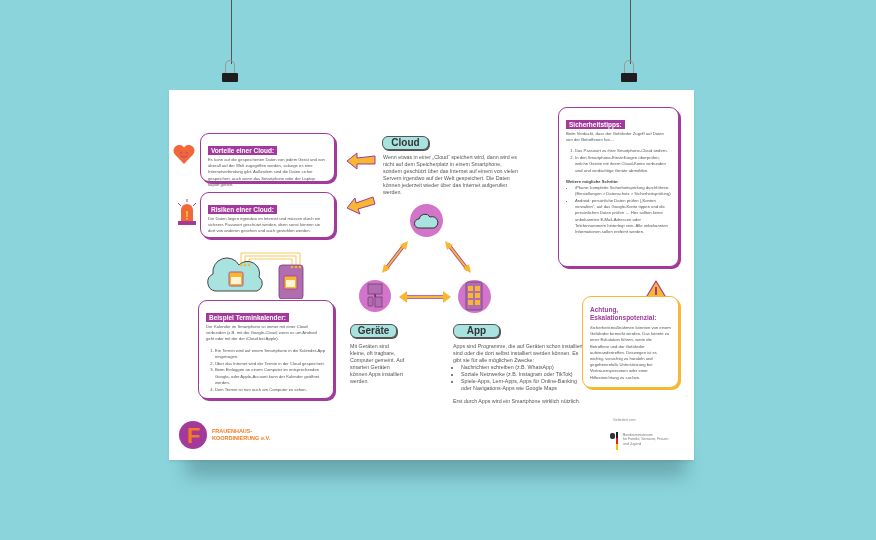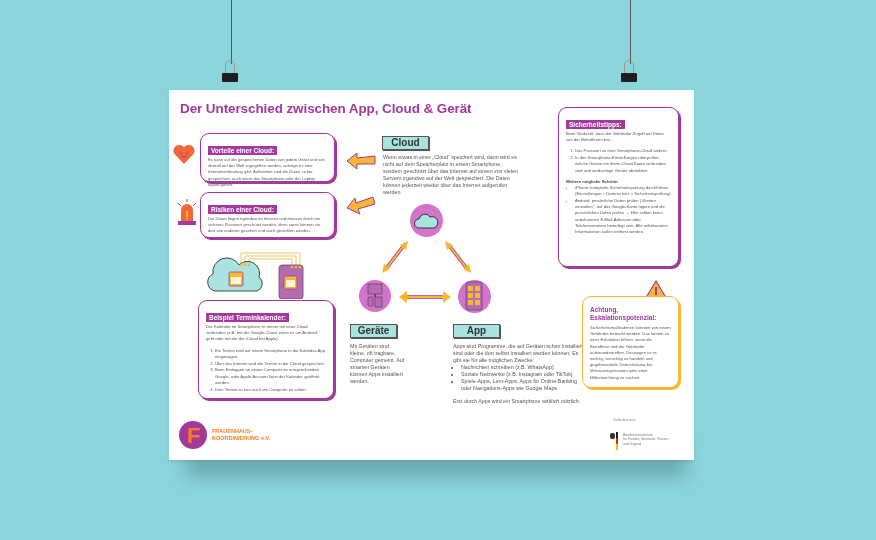--- a/index.html
+++ b/index.html
@@ -17,21 +17,21 @@
 
   .title { position: absolute; left: 11px; top: 11px; font-size: 13.5px; font-weight: bold; color: #a2399b; letter-spacing: -0.1px; white-space: nowrap; }
 
   .box { position: absolute; border: 1.5px solid #a2399b; border-radius: 9px; background: #fff; padding: 5px 7px; box-shadow: 2px 2px 0 #a2399b; }
   .box-label { display: inline-block; background: #a2399b; color: #fff; font-size: 6.5px; font-weight: bold; padding: 1px 3px; margin-bottom: 2px; }
   .box-text { font-size: 4.2px; line-height: 6.2px; color: #555; }
   .box-text ol, .box-text ul { padding-left: 9px; }
   .box-text li { margin-bottom: 0.6px; }
   .sub-head { font-weight: bold; color: #444; margin-top: 5px; }
 
-  .pill { position: absolute; border: 1.5px solid #555; border-radius: 0; background: #a8e3e0; font-weight: bold; color: #333; text-align: center; font-size: 10px; line-height: 12px; box-shadow: 1px 1px 0 #555; }
+  .pill { position: absolute; border: 1.5px solid #555; border-radius: 6px; background: #a8e3e0; font-weight: bold; color: #333; text-align: center; font-size: 10px; line-height: 12px; box-shadow: 1px 1px 0 #555; }
   .plain-text { position: absolute; font-size: 5.3px; line-height: 7px; color: #555; }
   .plain-text ul { padding-left: 8px; }
 
   .circle { position: absolute; border-radius: 50%; background: #d274c9; }
   .icon-wrap { position: absolute; }
 
   .warn-box { border-color: #f7b731; box-shadow: 2px 2px 0 #f7b731; }
   .warn-title { font-size: 6.5px; font-weight: bold; color: #a2399b; line-height: 8px; margin-top: 4px; margin-bottom: 3px; }
 
   .logo-circle { position: absolute; left: 10px; top: 331px; width: 28px; height: 28px; border-radius: 50%; background: #a2399b; overflow: hidden; }
@@ -54,21 +54,20 @@
   </div>
 <div class="clip" style="left:621px;top:60px;width:18px;height:24px;">
     <div class="wire"></div>
     <div class="body"></div>
   </div>
 
 <div class="shadow"></div>
 
 <div class="poster">
 
-  <div class="title">Der Unterschied zwischen App, Cloud &amp; Gerät</div>
 
   <div class="icon-wrap" style="left:3px;top:52px;width:24px;height:24px;">
     <svg width="24" height="24" viewBox="0 0 24 24">
         <path d="M12 22 L2.5 12 A5.5 5.5 0 0 1 12 5.5 A5.5 5.5 0 0 1 21.5 12 Z" fill="#f2673a"></path>
         <circle cx="9" cy="11" r="0.8" fill="#a2399b"></circle>
         <circle cx="15" cy="11" r="0.8" fill="#a2399b"></circle>
         <path d="M9 14 Q12 16.5 15 14" stroke="#a2399b" stroke-width="0.8" fill="none"></path>
       </svg>
   </div>
 

